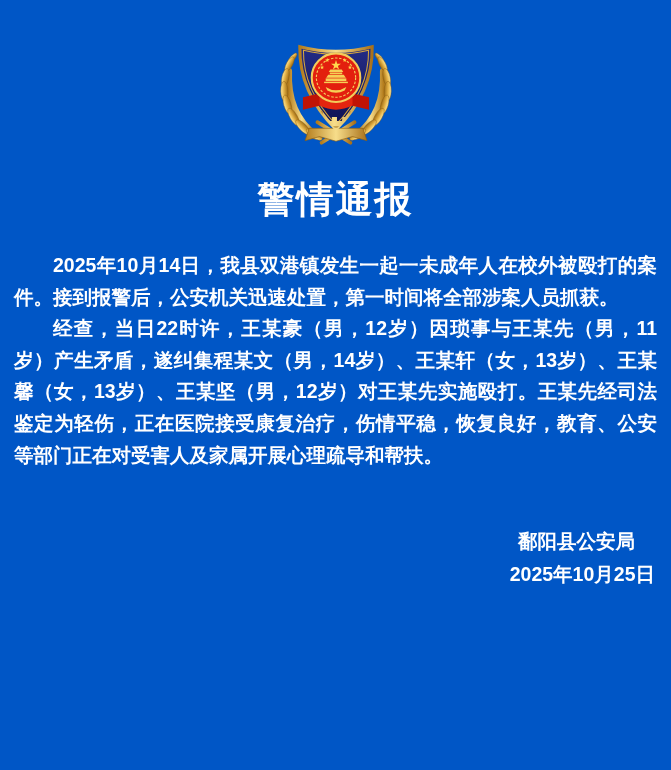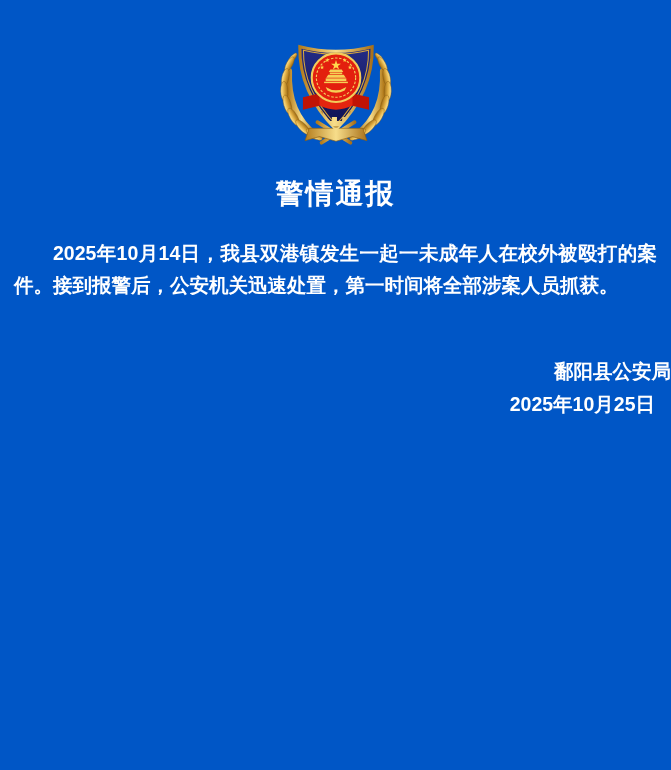--- a/index.html
+++ b/index.html
@@ -8,34 +8,34 @@
     background: #0056c6;
     color: #ffffff;
     font-family: "Liberation Sans", sans-serif;
     overflow: hidden;
   }
   .badge-wrap { width: 124px; height: 124px; margin: 26px auto 0; }
   .badge-wrap svg { display: block; width: 124px; height: 124px; }
   .notice-title {
     margin-top: 25px;
     text-align: center;
-    font-size: 28px;
+    font-size: 37px;
     font-weight: bold;
     letter-spacing: 2px;
   }
   .notice-body {
     margin: 25px 14px 0 14px;
     font-size: 19.5px;
     line-height: 31.6px;
     font-weight: bold;
     text-align: justify;
   }
   .notice-body p { margin: 0; text-indent: 2em; }
   .sign-block { margin-top: 54px; font-size: 19.5px; font-weight: bold; }
-  .sign-name { text-align: right; line-height: 33px; }
+  .sign-name { text-align: right; padding-right: 36px; line-height: 33px; }
   .sign-date { text-align: right; padding-right: 16px; line-height: 33px; }
 </style>
 </head>
 <body>
 
 <div class="badge-wrap">
   <svg viewBox="0 0 120 120" xmlns="http://www.w3.org/2000/svg">
     <defs>
       <linearGradient id="gold" x1="0" y1="0" x2="0" y2="1">
         <stop offset="0" stop-color="#fce79a"></stop>
@@ -121,18 +121,19 @@
         <path d="M50 59 q10 6.5 20 0 l-1.6 3.4 q-8.4 4.6 -16.8 0 Z"></path>
       </g>
     </g>
   </svg>
 </div>
 
 <div class="notice-title">警情通报</div>
 
 <div class="notice-body">
   <p>2025年10月14日，我县双港镇发生一起一未成年人在校外被殴打的案件。接到报警后，公安机关迅速处置，第一时间将全部涉案人员抓获。</p>
+  <p>经查，当日22时许，王某豪（男，12岁）因琐事与王某先（男，11岁）产生矛盾，遂纠集程某文（男，14岁）、王某轩（女，13岁）、王某馨（女，13岁）、王某坚（男，12岁）对王某先实施殴打。王某先经司法鉴定为轻伤，正在医院接受康复治疗，伤情平稳，恢复良好，教育、公安等部门正在对受害人及家属开展心理疏导和帮扶。</p>
 </div>
 
 <div class="sign-block">
   <div class="sign-name">鄱阳县公安局</div>
   <div class="sign-date">2025年10月25日</div>
 </div>
 
 </body></html>

